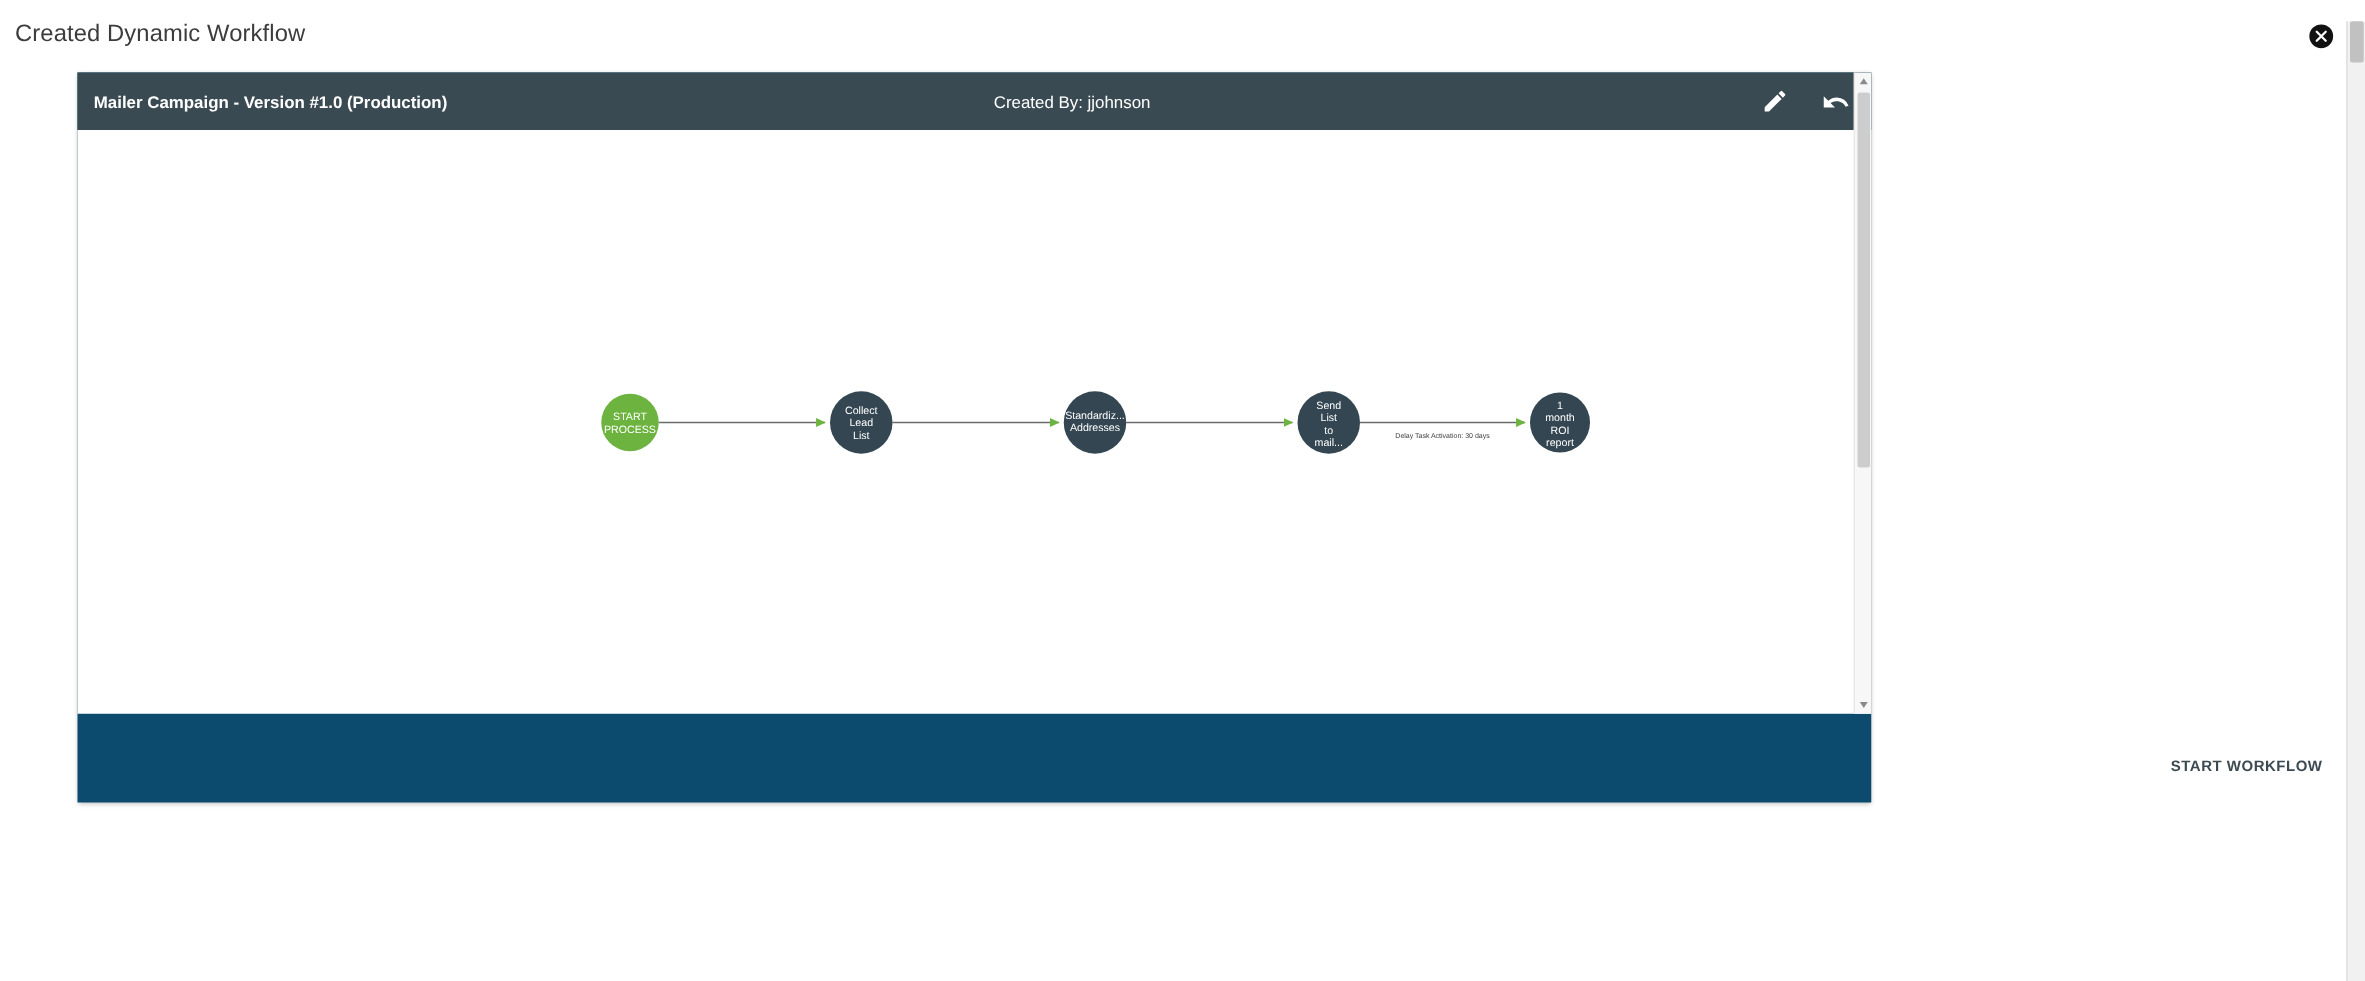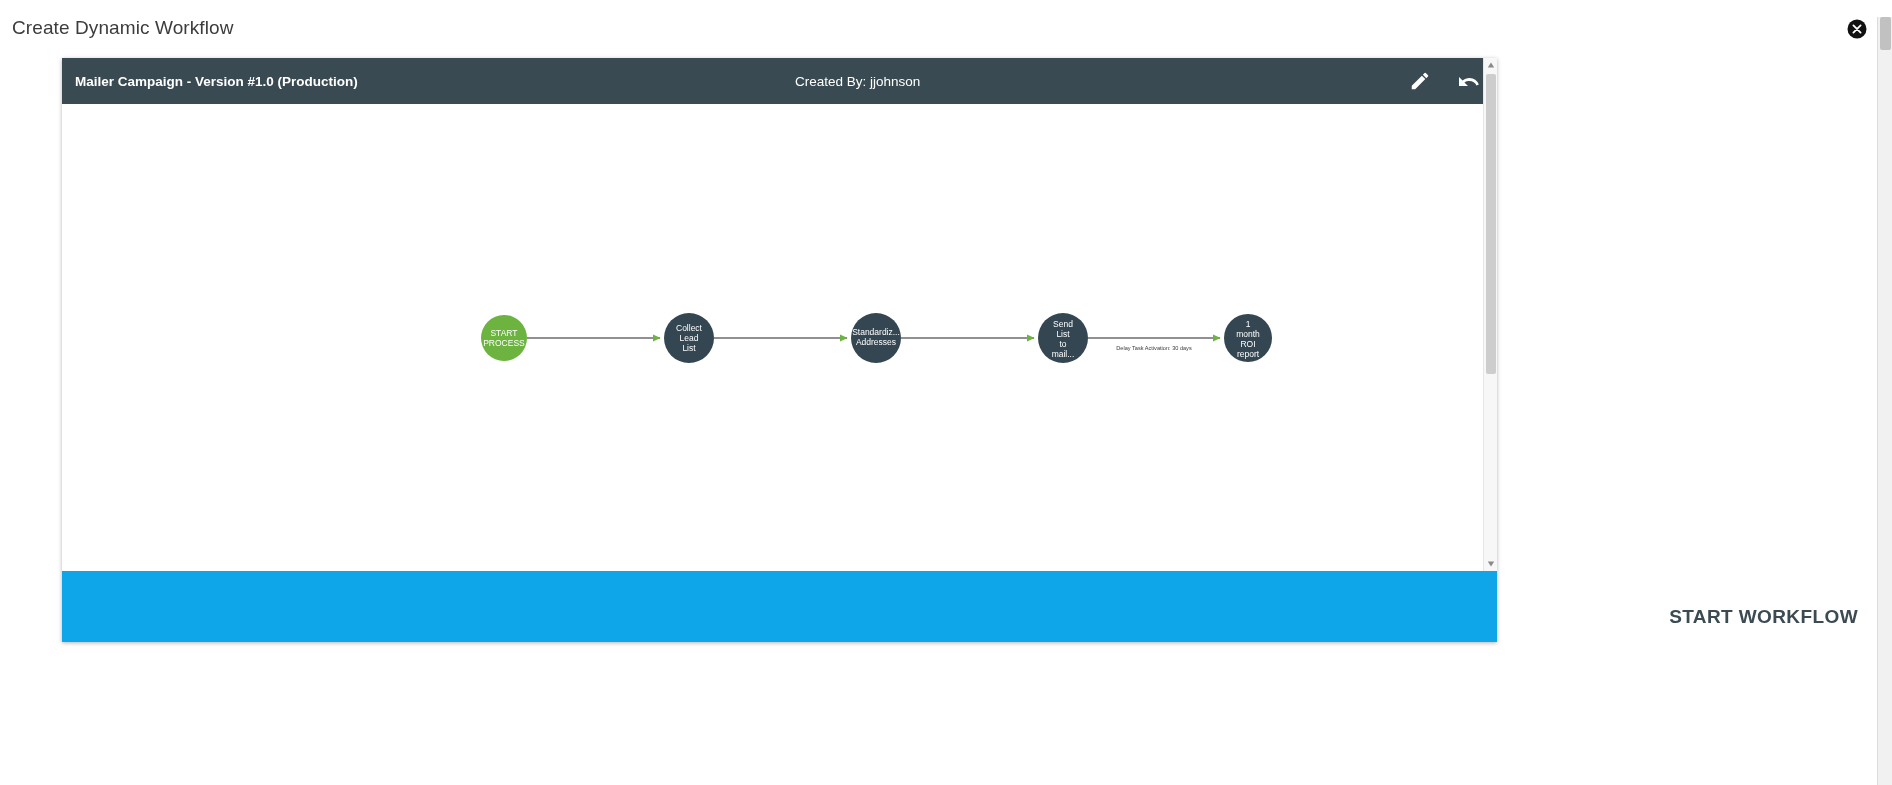--- a/index.html
+++ b/index.html
@@ -52,21 +52,21 @@
     border-radius: 2px;
   }
 
   
   .workflow-card {
     position: absolute;
     left: 62px;
     top: 58px;
     width: 1435px;
     height: 584px;
-    background: #0ea5e9;
+    background: #0c4a6e;
     box-shadow: 0 1px 4px rgba(0,0,0,0.30);
   }
 
   .card-header {
     position: relative;
     height: 46px;
     background: #3a4a52;
     display: flex;
     align-items: center;
   }
@@ -179,35 +179,35 @@
     background: #cdcdcd;
     border-radius: 2px;
     cursor: pointer;
   }
 
   
   .start-workflow {
     position: absolute;
     right: 26px;
     top: 600px;
-    font-size: 19px;
+    font-size: 12px;
     font-weight: bold;
     color: #3c4a52;
     letter-spacing: 0.4px;
     background: none;
     border: none;
     cursor: pointer;
     font-family: "Liberation Sans", sans-serif;
     padding: 6px 8px;
   }
 </style>
 </head>
 <body>
 
-<div class="page-title">Create Dynamic Workflow</div>
+<div class="page-title">Created Dynamic Workflow</div>
 
 <div class="close-btn">
   <svg width="20" height="20" viewBox="0 0 20 20">
     <circle cx="10" cy="10" r="9.5" fill="#111111"></circle>
     <path d="M6.4 6.4 L13.6 13.6 M13.6 6.4 L6.4 13.6" stroke="#ffffff" stroke-width="1.8" stroke-linecap="round"></path>
   </svg>
 </div>
 
 <div class="outer-scrollbar">
   <div class="thumb"></div>

